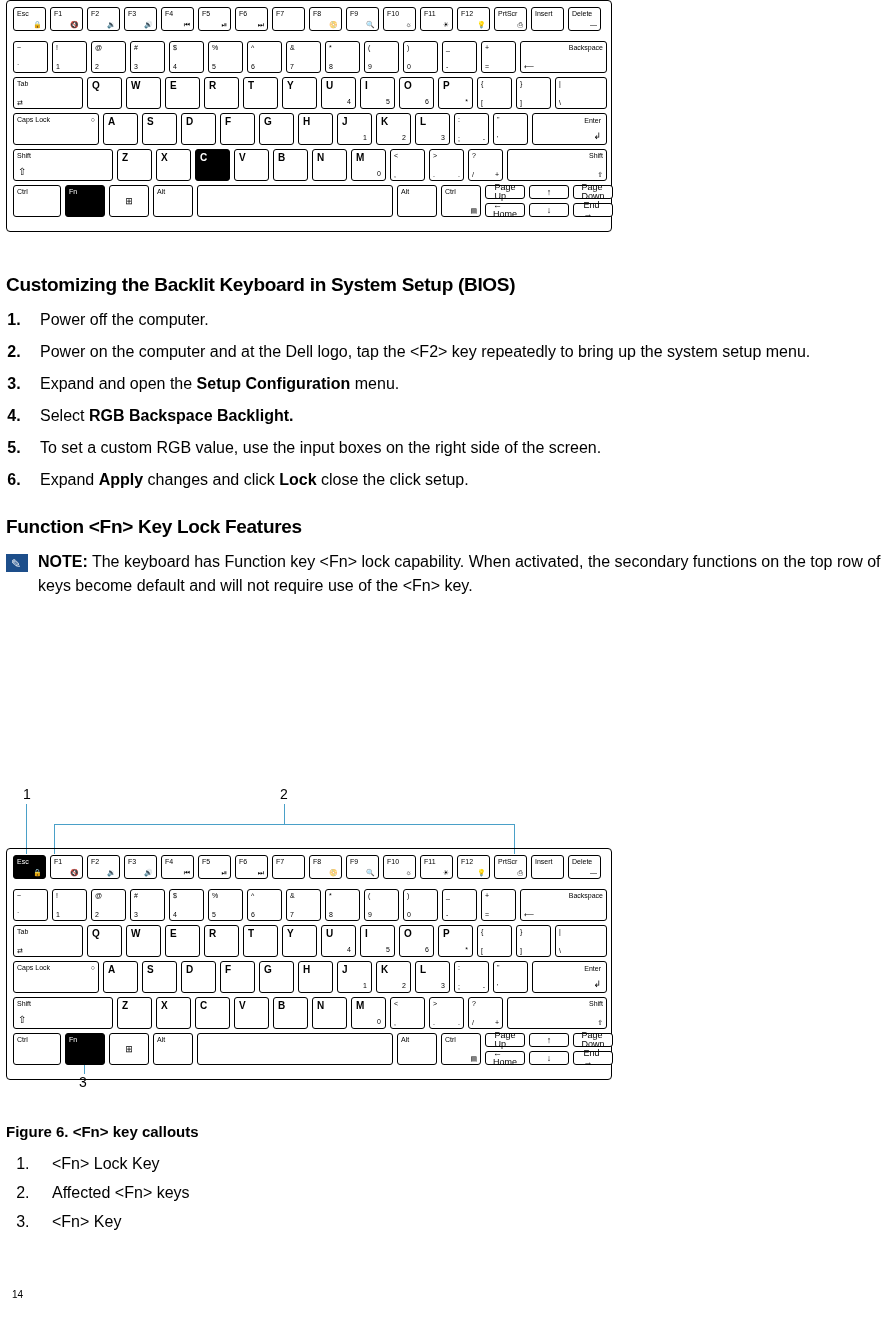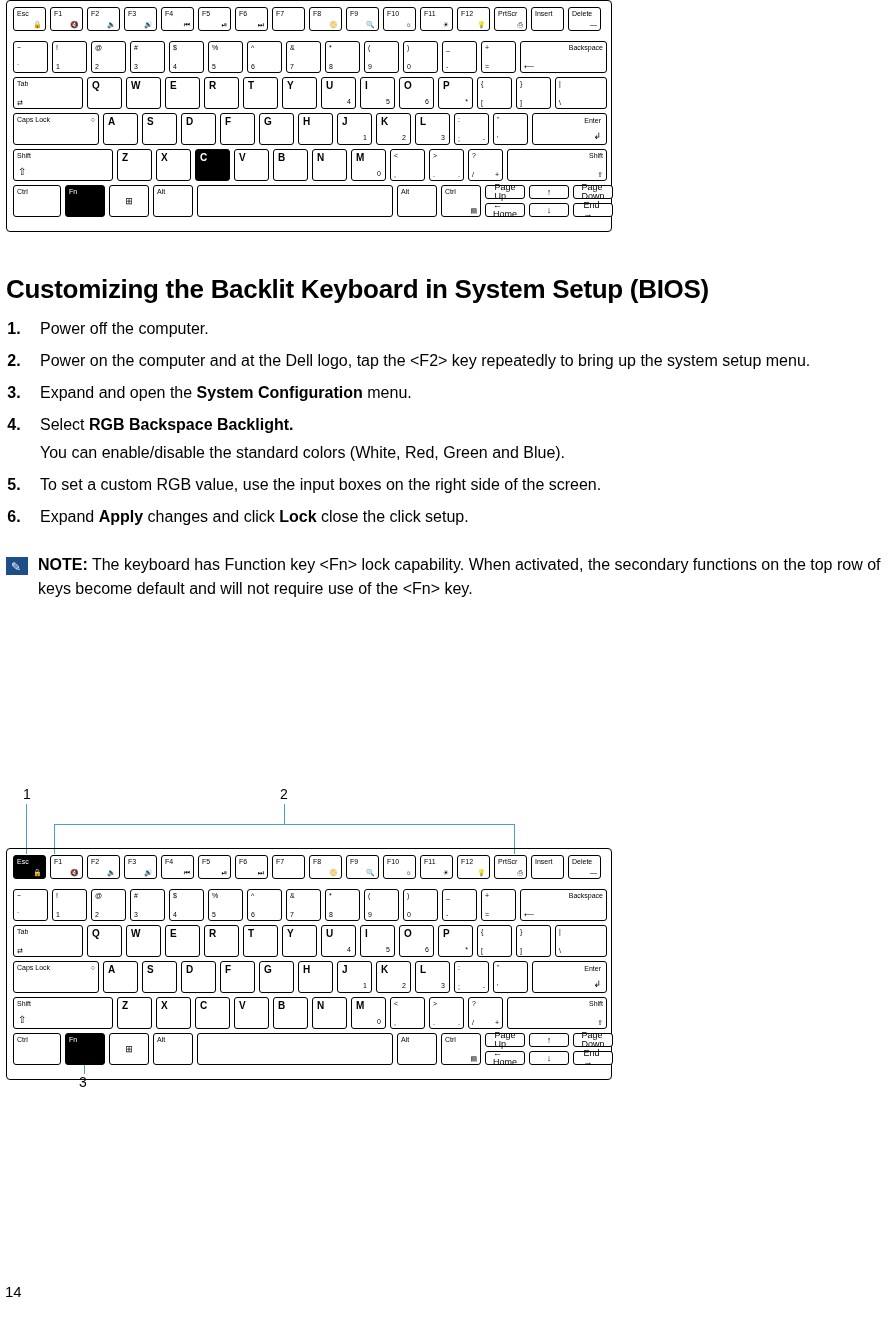--- a/index.html
+++ b/index.html
@@ -42,21 +42,21 @@
   .key .c  { position: absolute; top: 50%; left: 50%; transform: translate(-50%,-50%); font-size: 9px; }
   .key.fn-row .tl { font-size: 7px; }
   .key .bigletter { position:absolute; top:3px; left:4px; font-size:10px; font-weight:bold; }
   .key .subnum { position:absolute; bottom:3px; right:4px; font-size:7px;}
   .key .shift-glyph { position:absolute; bottom:3px; left:4px; font-size:10px;}
   .key .enter-lbl { position:absolute; top:3px; right:5px; font-size:7px;}
   .key .enter-arrow { position:absolute; bottom:3px; right:5px; font-size:9px;}
 
   
   h1.section {
-    font-size: 26px;
+    font-size: 19px;
     font-weight: 600;
     margin: 0 0 12px 0;
     letter-spacing: -0.3px;
   }
   ol.steps {
     margin: 0 0 24px 0;
     padding-left: 28px;
     font-size: 16px;
     line-height: 1.5;
   }
@@ -96,23 +96,23 @@
   ol.callouts {
     margin: 0;
     padding-left: 28px;
     font-size: 16px;
     line-height: 1.8;
   }
   ol.callouts > li { padding-left: 18px; }
 
   .page-num {
     position: absolute;
-    left: 5px;
+    left: 12px;
     bottom: 28px;
-    font-size: 15px;
+    font-size: 10px;
   }
 
   
   #kb1-wrap { position:absolute; left:6px; top:0; }
   #content  { position:absolute; left:6px; top:274px; right:6px; }
   #kb2-wrap { position:absolute; left:6px; top:804px; }
 
   
   .overlay { position:absolute; pointer-events:none; }
   .lbl { position:absolute; font-size:14px; }
@@ -428,32 +428,32 @@
       </div>
   </div>
 
   <div id="content">
     <h1 class="section">Customizing the Backlit Keyboard in System Setup (BIOS)</h1>
 
     <ol class="steps">
       <li>Power off the computer.</li>
       <li>Power on the computer and at the Dell logo, tap the &lt;F2&gt; key repeatedly to bring up the system setup menu.</li>
       <li>
-        <span>Expand and open the </span><span class="bold">System Configuration</span><span> menu.</span>
+        <span>Expand and open the </span><span class="bold">Setup Configuration</span><span> menu.</span>
       </li>
       <li>
         <span>Select </span><span class="bold">RGB Backspace Backlight.</span>
-        <div class="sub-step">You can enable/disable the standard colors (White, Red, Green and Blue).</div>
       </li>
       <li>To set a custom RGB value, use the input boxes on the right side of the screen.</li>
       <li>
         <span>Expand </span><span class="bold">Apply</span><span> changes and click </span><span class="bold">Lock</span><span> close the click setup.</span>
       </li>
     </ol>
 
+    <h1 class="section">Function &lt;Fn&gt; Key Lock Features</h1>
 
     <div class="note-row">
       <div class="note-icon"></div>
       <div>
         <span class="bold">NOTE:</span><span> The keyboard has Function key &lt;Fn&gt; lock capability. When activated, the secondary functions on the top row of keys become default and will not require use of the &lt;Fn&gt; key.</span>
       </div>
     </div>
   </div>
 
   <div id="kb2-wrap">
@@ -765,16 +765,24 @@
         </div>
         <div class="key" style="left: 522px; top: 202px; width: 40px; height: 14px;">
           <span class="c">↓</span>
         </div>
         <div class="key" style="left: 566px; top: 202px; width: 40px; height: 14px;">
           <span class="c">End →</span>
         </div>
       </div>
   </div>
 
+  <div style="position:absolute; left:6px; top:1115px;">
+    <div class="fig-caption">Figure 6. &lt;Fn&gt; key callouts</div>
+    <ol class="callouts">
+      <li>&lt;Fn&gt; Lock Key</li>
+      <li>Affected &lt;Fn&gt; keys</li>
+      <li>&lt;Fn&gt; Key</li>
+    </ol>
+  </div>
 
   <div class="page-num">14</div>
 
 </div>
 
 </body></html>

